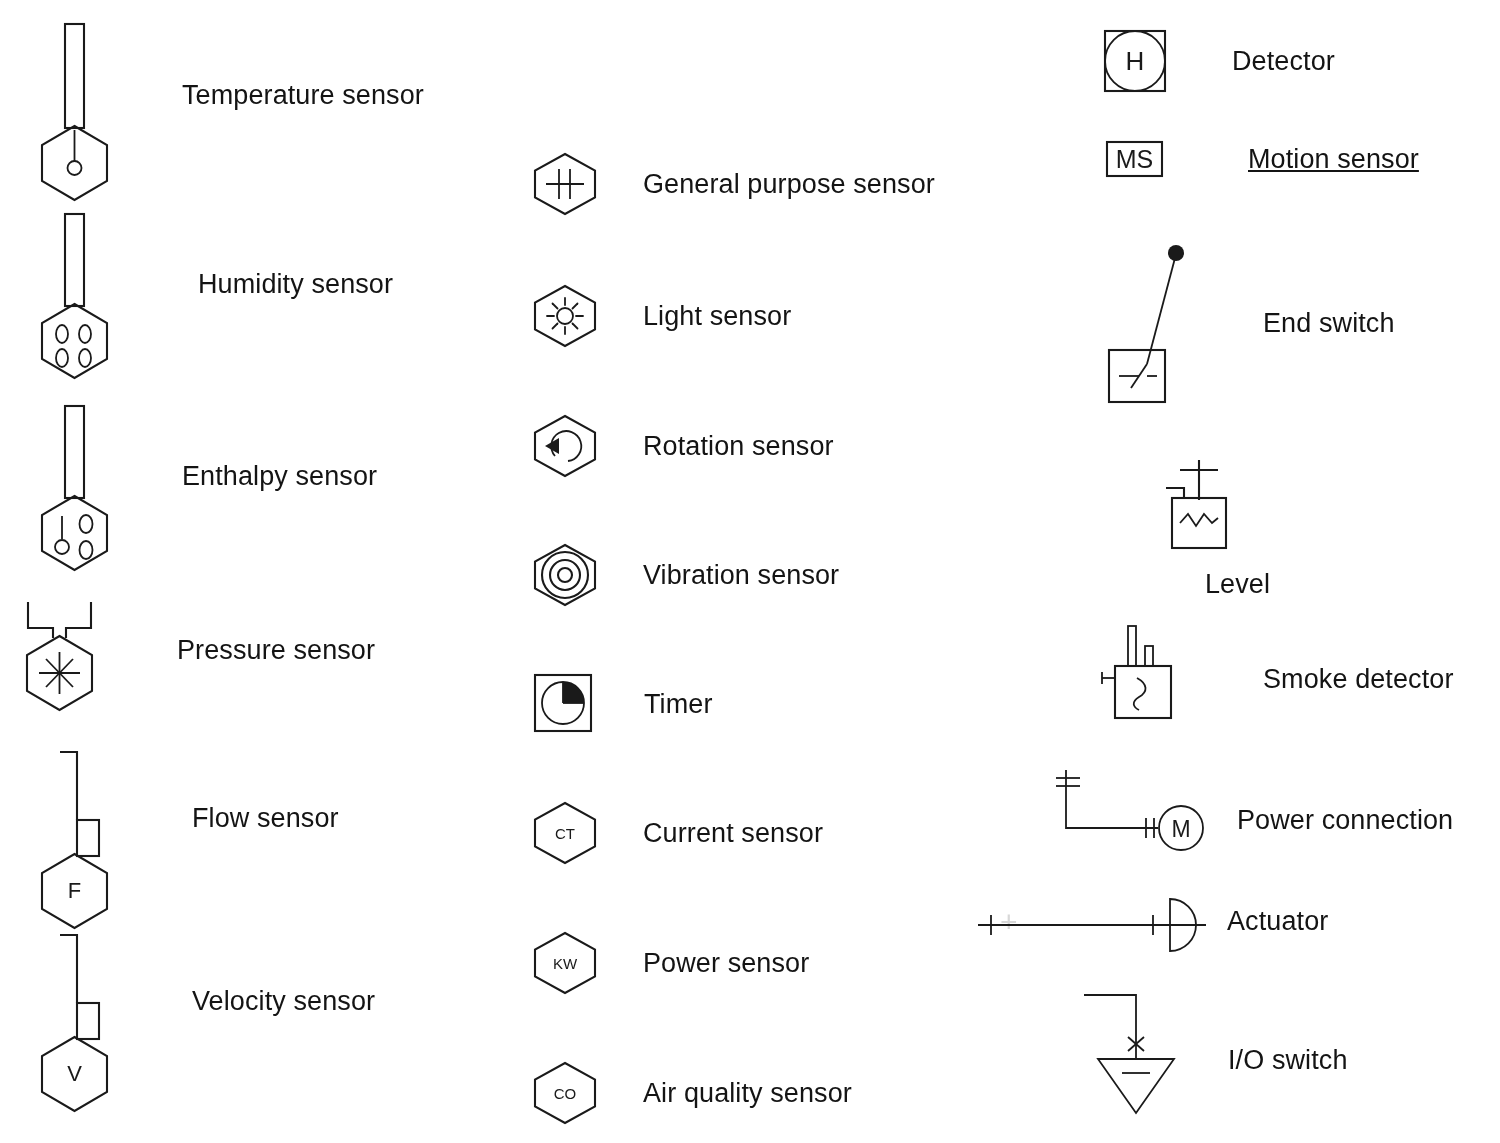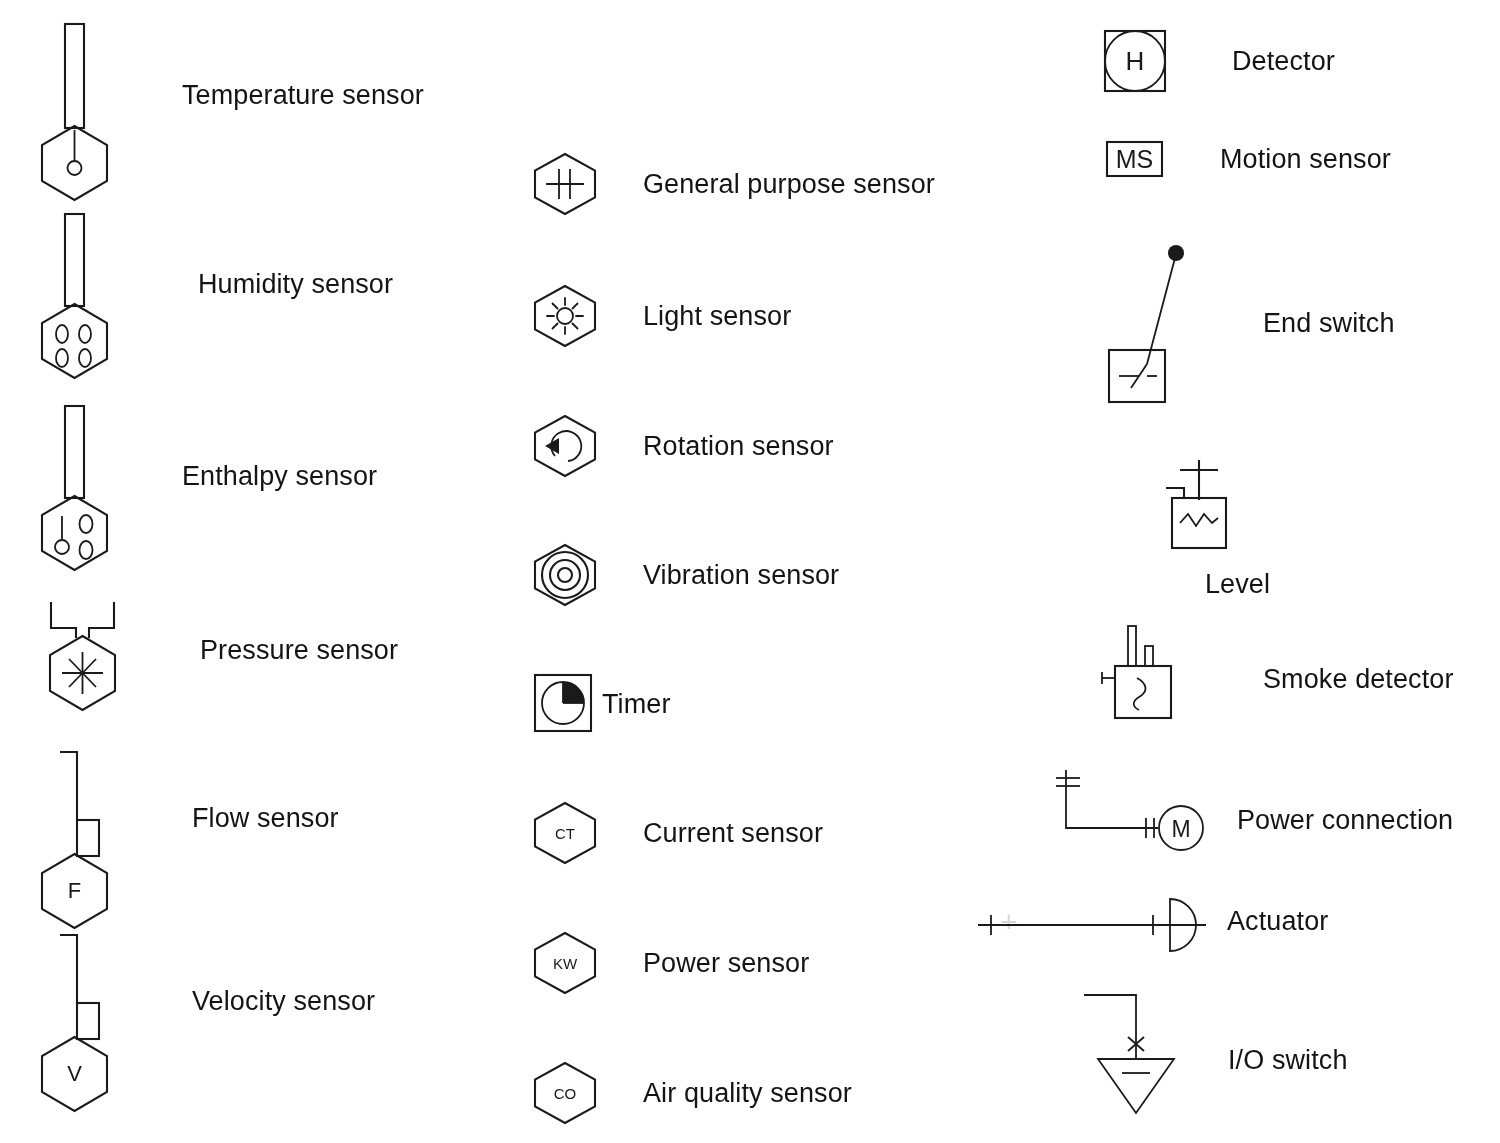--- a/index.html
+++ b/index.html
@@ -88,21 +88,21 @@
       <rect class="st" x="35" y="6" width="19" height="92"></rect>
       <polygon class="st" points="44.5,96 77,115 77,151 44.5,170 12,151 12,115"></polygon>
       <line class="st-thin" x1="32" y1="116" x2="32" y2="139"></line>
       <circle class="st-thin" cx="32" cy="147" r="7"></circle>
       <ellipse class="st-thin" cx="56" cy="124" rx="6.5" ry="9"></ellipse>
       <ellipse class="st-thin" cx="56" cy="150" rx="6.5" ry="9"></ellipse>
     </svg>
     <div class="sym-label" style="margin-left:32px; margin-top:-8px;">Enthalpy sensor</div>
   </div>
 
-  <div class="sym-row" style="left:38px; top:596px;text-align:center;">
+  <div class="sym-row" style="left:15px; top:596px;text-align:center;">
     <svg class="sym-art" width="130" height="110" viewBox="0 0 130 110">
       <polyline class="st" points="13,6 13,32 38,32 38,42"></polyline>
       <polyline class="st" points="76,6 76,32 51,32 51,42"></polyline>
       <polygon class="st" points="44.5,40 77,59 77,95 44.5,114 12,95 12,59"></polygon>
       <line class="st-thin" x1="44.5" y1="56" x2="44.5" y2="98"></line>
       <line class="st-thin" x1="24" y1="77" x2="65" y2="77"></line>
       <line class="st-thin" x1="31" y1="63" x2="58" y2="91"></line>
       <line class="st-thin" x1="58" y1="63" x2="31" y2="91"></line>
     </svg>
     <div class="sym-label" style="margin-left:32px; margin-top:-2px;">Pressure sensor</div>
@@ -177,21 +177,21 @@
   </div>
 
   <div class="sym-row" style="left:530px; top:673px;">
     <svg class="sym-art" width="72" height="62" viewBox="0 0 72 62">
       <rect class="st" x="5" y="2" width="56" height="56"></rect>
       <circle class="st-thin" cx="33" cy="30" r="21"></circle>
       <line class="st-thin" x1="33" y1="30" x2="33" y2="9"></line>
       <line class="st-thin" x1="33" y1="30" x2="54" y2="30"></line>
       <path class="st-fill" d="M 33 30 L 33 9 A 21 21 0 0 1 54 30 Z"></path>
     </svg>
-    <div class="sym-label" style="">Timer</div>
+    <div class="sym-label" style="margin-left:42px;">Timer</div>
   </div>
 
   <div class="sym-row" style="left:525px; top:800px;">
     <svg class="sym-art" width="80" height="66" viewBox="0 0 80 66">
       <polygon class="st" points="40,3 70,19.5 70,46.5 40,63 10,46.5 10,19.5"></polygon>
       <text class="glyph-txt" x="40" y="39" font-size="15">CT</text>
     </svg>
     <div class="sym-label" style="margin-left:38px;">Current sensor</div>
   </div>
 
@@ -220,21 +220,21 @@
       <text class="glyph-txt" x="35" y="44" font-size="26">H</text>
     </svg>
     <div class="sym-label" style="margin-left:60px;">Detector</div>
   </div>
 
   <div class="sym-row" style="left:1100px; top:136px;">
     <svg class="sym-art" width="72" height="46" viewBox="0 0 72 46">
       <rect class="st" x="7" y="6" width="55" height="34"></rect>
       <text class="glyph-txt" x="34.5" y="32" font-size="25">MS</text>
     </svg>
-    <div class="sym-label" style="margin-left:48px;">Motion sensor</div>
+    <div class="sym-label" style="margin-left:76px;text-decoration:underline;">Motion sensor</div>
   </div>
 
   <div class="sym-row" style="left:1095px; top:240px;">
     <svg class="sym-art" width="110" height="155" viewBox="0 0 110 155">
       <rect class="st" x="14" y="110" width="56" height="52"></rect>
       <line class="st-thin" x1="24" y1="136" x2="44" y2="136"></line>
       <line class="st-thin" x1="52" y1="136" x2="62" y2="136"></line>
       <line class="st-thin" x1="36" y1="148" x2="52" y2="124"></line>
       <line class="st-thin" x1="52" y1="124" x2="80" y2="18"></line>
       <circle class="st-fill" cx="81" cy="13" r="8"></circle>

